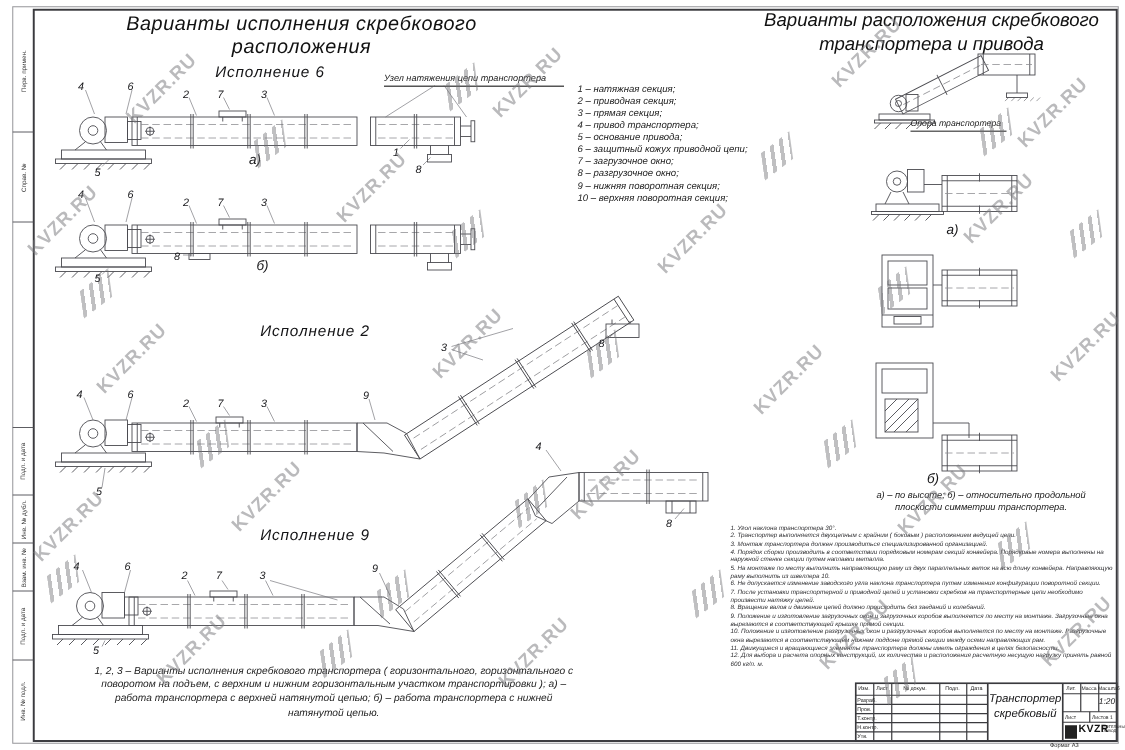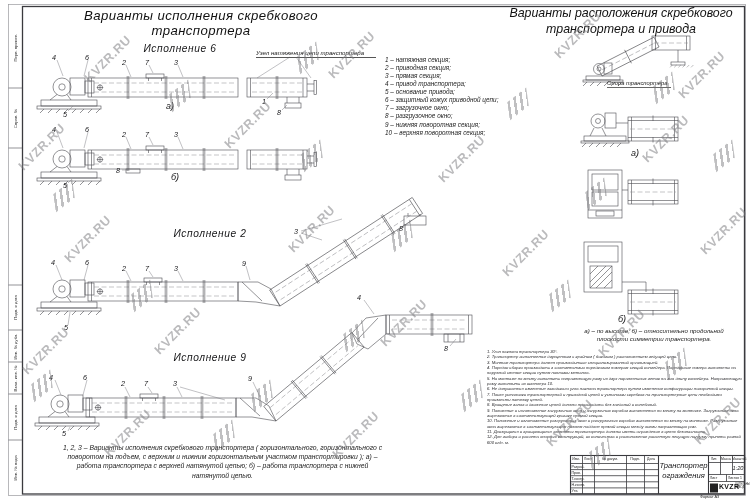--- a/index.html
+++ b/index.html
@@ -309,27 +309,27 @@
         <line x1="732.5" y1="455.5" x2="732.5" y2="474.5"></line>
         <line x1="708.5" y1="462.5" x2="744.5" y2="462.5"></line>
         <line x1="708.5" y1="474.5" x2="744.5" y2="474.5"></line>
         <line x1="708.5" y1="481.5" x2="744.5" y2="481.5"></line>
         <line x1="726.5" y1="474.5" x2="726.5" y2="481.5"></line>
         <rect x="710" y="483.5" width="8" height="9" fill="#222" stroke="none"></rect>
       </g>
     </g>
   </svg>
 
-  <div class="txt it ctr" style="left:55px;top:8px;width:292px;font-size:13.2px;letter-spacing:.4px;color:#111;">Варианты исполнения скребкового транспортера</div>
+  <div class="txt it ctr" style="left:55px;top:8px;width:292px;font-size:13.2px;letter-spacing:.4px;color:#111;">Варианты исполнения скребкового расположения</div>
 
   <div class="txt it ctr pre" style="left:498px;top:6px;width:246px;font-size:12.4px;font-weight:normal;line-height:1.25;color:#111;">Варианты расположения скребкового
 транспортера и привода</div>
 
   <div class="xh ctr" style="left:130px;top:43px;width:100px;">Исполнение  6</div>
-  <div class="xh ctr" style="left:160px;top:228px;width:100px;">Исполнение  2</div>
+  <div class="xh ctr" style="left:160px;top:216px;width:100px;">Исполнение  2</div>
   <div class="xh ctr" style="left:160px;top:352px;width:100px;">Исполнение  9</div>
 
   <div class="txt it" style="left:256px;top:49px;font-size:6.1px;border-bottom:.6px solid #555;padding:0 12px 1px 0;color:#222;">Узел натяжения цепи транспортера</div>
 
   <div class="legend">
     <div>1 –  натяжная секция;</div>
     <div>2 –  приводная секция;</div>
     <div>3 –  прямая секция;</div>
     <div>4 –  привод транспортера;</div>
     <div>5 –  основание привода;</div>
@@ -431,21 +431,21 @@
   <span class="tbx ctr" style="left:582px;top:456.6px;width:12px;">Лист</span>
   <span class="tbx ctr" style="left:594px;top:456.6px;width:32px;">№ докум.</span>
   <span class="tbx ctr" style="left:626px;top:456.6px;width:18px;">Подп.</span>
   <span class="tbx ctr" style="left:644px;top:456.6px;width:14px;">Дата</span>
   <span class="tbx" style="left:571.5px;top:464.6px;">Разраб.</span>
   <span class="tbx" style="left:571.5px;top:470.7px;">Пров.</span>
   <span class="tbx" style="left:571.5px;top:476.8px;">Т.контр.</span>
   <span class="tbx" style="left:571.5px;top:482.9px;">Н.контр.</span>
   <span class="tbx" style="left:571.5px;top:489px;">Утв.</span>
   <div class="txt it ctr pre" style="left:659px;top:461px;width:49px;font-size:7.6px;line-height:1.35;color:#151517;">Транспортер
-ограждения</div>
+скребковый</div>
   <span class="tbx ctr" style="left:708px;top:456.6px;width:12px;font-size:3.4px;">Лит.</span>
   <span class="tbx ctr" style="left:720px;top:456.6px;width:12px;font-size:3.4px;">Масса</span>
   <span class="tbx ctr" style="left:732px;top:456.6px;width:12px;font-size:3.4px;">Масштаб</span>
   <span class="txt it ctr" style="left:732px;top:465px;width:12px;font-size:5.6px;color:#151517;">1:20</span>
   <span class="tbx" style="left:710px;top:475.8px;font-size:3.4px;">Лист</span>
   <span class="tbx" style="left:728px;top:475.8px;font-size:3.4px;">Листов</span>
   <span class="tbx" style="left:740px;top:475.8px;font-size:3.4px;">1</span>
   <span class="txt" style="left:719px;top:482.5px;font-size:7px;font-weight:bold;letter-spacing:.3px;color:#111;">KVZR</span>
   <span class="tbx" style="left:735.5px;top:484px;width:9px;font-size:2.6px;line-height:1.15;">КОТЕЛЬНЫЙ ЗАВОД</span>
   <span class="tbx" style="left:700px;top:494.6px;font-size:3.8px;">Формат А3</span>

